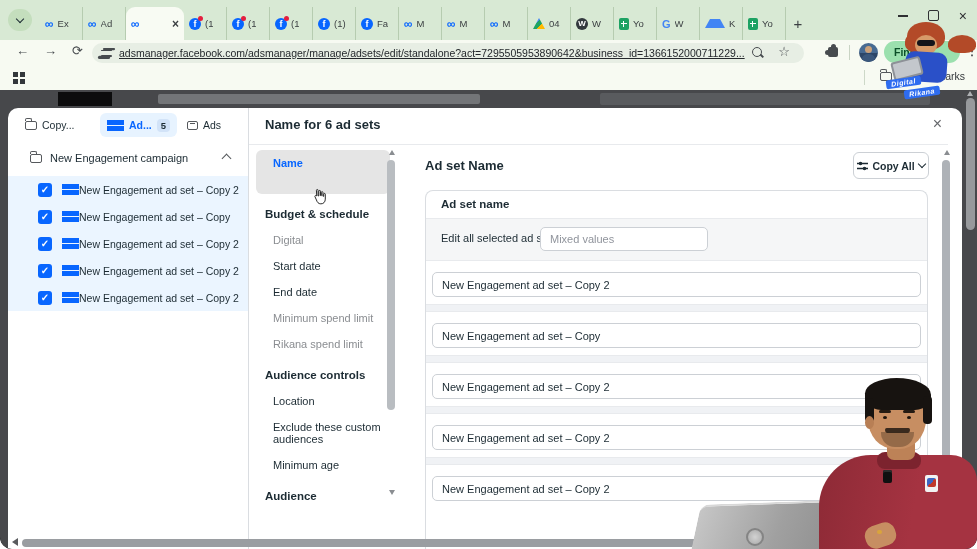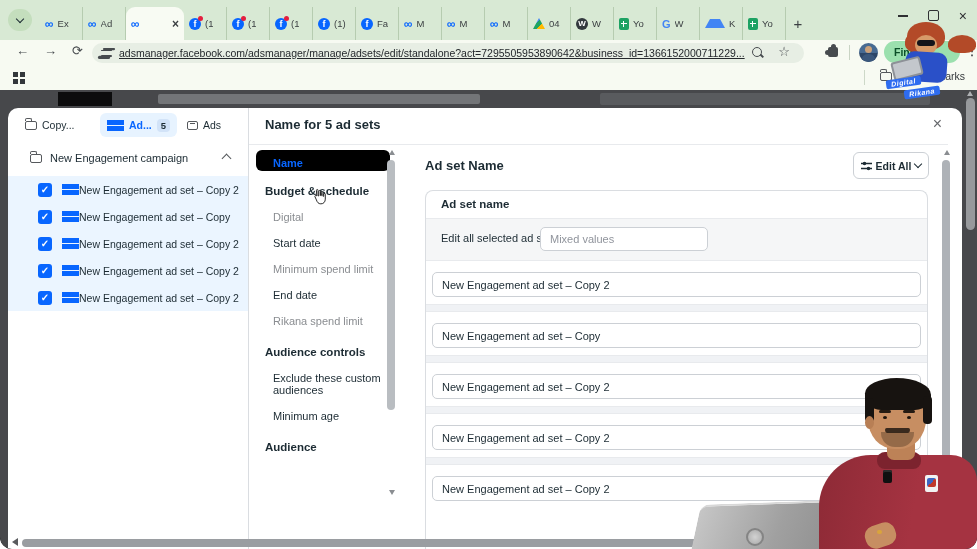--- a/index.html
+++ b/index.html
@@ -76,21 +76,21 @@
   .cbx{min-width:14px;width:14px;height:14px;background:#0866ff;border-radius:3px;color:#fff;font-size:10px;font-weight:bold;display:flex;align-items:center;justify-content:center;margin-right:10px;}
   
   .modal-title{position:absolute;left:257px;top:9px;font-size:13px;font-weight:bold;color:#1c2b33;}
   .modal-close{position:absolute;right:20px;top:7px;font-size:16px;color:#65676b;}
   .hdr-div{position:absolute;left:241px;right:14px;top:36px;border-top:1px solid #e8eaed;}
   
   .nav{position:absolute;left:240px;top:40px;width:150px;height:352px;overflow:hidden;font-size:11px;}
   .nav-h{font-weight:bold;color:#1c2b33;font-size:11.5px;padding:12px 0 7px 17px;}
   .nav-i{padding:7px 0 7px 25px;color:#1c2b33;}
   .nav-i.dis{color:#8a8d91;}
-  .nav-i.active{background:#000000;color:#0866ff;border-radius:6px;margin:2px 8px;padding:7px 0 2px 17px;font-weight:bold;}
+  .nav-i.active{background:#e5e5e5;color:#0866ff;border-radius:6px;margin:2px 8px;padding:7px 0 25px 17px;font-weight:bold;}
   .nav-scroll-up{position:absolute;left:381px;top:42px;width:0;height:0;border-left:3.5px solid transparent;border-right:3.5px solid transparent;border-bottom:5px solid #8a8d91;}
   .nav-thumb{position:absolute;left:379px;top:52px;width:8px;height:250px;background:#b9bdc1;border-radius:4px;}
   .nav-scroll-dn{position:absolute;left:381px;top:382px;width:0;height:0;border-left:3.5px solid transparent;border-right:3.5px solid transparent;border-top:5px solid #8a8d91;}
   
   .panel-title{position:absolute;left:417px;top:50px;font-size:13px;font-weight:bold;color:#1c2b33;}
   .showall{position:absolute;left:845px;top:44px;width:76px;height:27px;border:1px solid #ccd0d5;border-radius:6px;display:flex;align-items:center;justify-content:center;gap:4px;font-size:10.5px;font-weight:bold;color:#1c2b33;background:#fff;box-sizing:border-box;}
   .caret-dn{width:5px;height:5px;border:solid #1c2b33;border-width:0 1.5px 1.5px 0;transform:rotate(45deg);margin-top:-3px;}
   .card{position:absolute;left:417px;top:82px;width:503px;bottom:0;border:1px solid #dadde1;border-bottom:none;border-radius:8px 8px 0 0;background:#fff;overflow:hidden;box-sizing:border-box;}
   .card-h{height:27px;line-height:27px;padding-left:15px;font-weight:bold;font-size:11.5px;color:#1c2b33;border-bottom:1px solid #e8eaed;}
   .card-gray{height:41px;background:#f5f6f7;border-bottom:1px solid #e8eaed;position:relative;}
@@ -306,33 +306,34 @@
           <span class="gridicon"></span>
           <span>New Engagement ad set – Copy 2</span>
         </div>
         <div class="lp-row" style="top:176px">
           <span class="cbx">✓</span>
           <span class="gridicon"></span>
           <span>New Engagement ad set – Copy 2</span>
         </div>
       </div>
 
-      <div class="modal-title">Name for 5 ad sets</div>
+      <div class="modal-title">Name for 6 ad sets</div>
       <div class="modal-close">×</div>
       <div class="hdr-div"></div>
 
       <div class="nav">
         <div class="nav-i active">Name</div>
         <div class="nav-h">Budget &amp; schedule</div>
         <div class="nav-i dis">Digital</div>
         <div class="nav-i">Start date</div>
+        <div class="nav-i">End date</div>
         <div class="nav-i dis">Minimum spend limit</div>
-        <div class="nav-i">End date</div>
         <div class="nav-i dis">Rikana spend limit</div>
         <div class="nav-h">Audience controls</div>
+        <div class="nav-i">Location</div>
         <div class="nav-i" style="width:118px">Exclude these custom audiences</div>
         <div class="nav-i">Minimum age</div>
         <div class="nav-h">Audience</div>
       </div>
       <div class="nav-scroll-up"></div>
       <div class="nav-thumb"></div>
       <div class="nav-scroll-dn"></div>
 
       <div class="cursor">
         <svg width="14" height="17" viewBox="0 0 24 28">
@@ -341,21 +342,21 @@
       </div>
 
       <div class="panel-title">Ad set Name</div>
       <div class="showall">
         <svg width="11" height="10">
             <line x1="0" y1="2.5" x2="11" y2="2.5" stroke="#1c2b33" stroke-width="1.3"></line>
             <circle cx="3.5" cy="2.5" r="1.8" fill="#1c2b33"></circle>
             <line x1="0" y1="7.5" x2="11" y2="7.5" stroke="#1c2b33" stroke-width="1.3"></line>
             <circle cx="7.5" cy="7.5" r="1.8" fill="#1c2b33"></circle>
           </svg>
-        <span>Edit All</span>
+        <span>Copy All</span>
         <span class="caret-dn"></span>
       </div>
 
       <div class="card">
         <div class="card-h">Ad set name</div>
         <div class="card-gray">
           <span class="edit-label">Edit all selected ad sets</span>
           <input class="mixed-input" placeholder="Mixed values" style="">
         </div>
         <div class="name-row">

